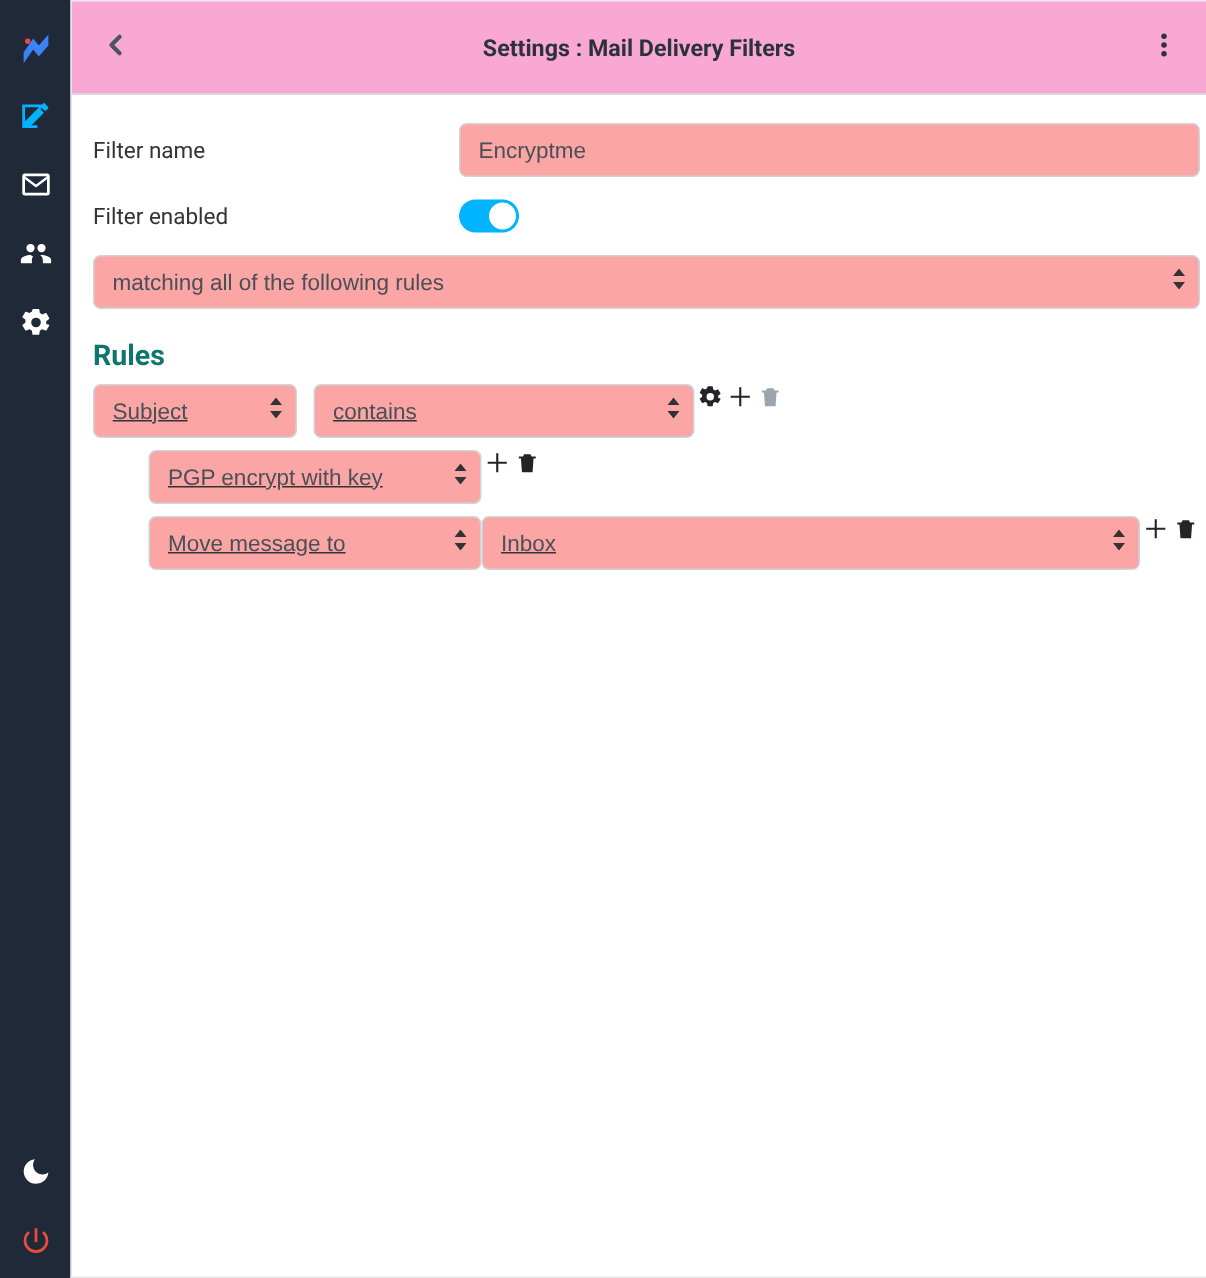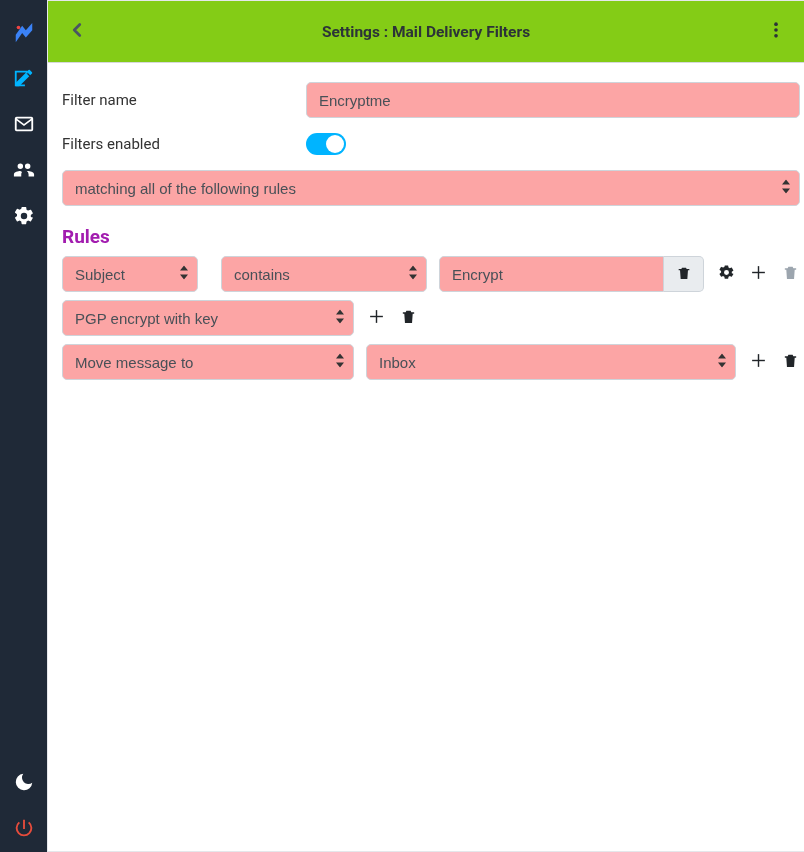--- a/index.html
+++ b/index.html
@@ -41,21 +41,21 @@
     .logo-badge {
       width: 26px; height: 26px;
       display:flex; align-items:center; justify-content:center;
     }
 
     
     .main { flex: 1; display: flex; flex-direction: column; border: 1px solid #e5e7eb; border-right: none; }
 
     .topbar {
       height: 62px;
-      background: #84cc16;
+      background: #f9a8d4;
       border-bottom: 1px solid #d6d8db;
       display: flex;
       align-items: center;
       padding: 0 18px 0 14px;
       position: relative;
     }
     .back-btn {
       width: 30px; height: 30px;
       display: flex; align-items: center; justify-content: center;
       cursor: pointer; color: #4a5563;
@@ -126,30 +126,31 @@
       position: relative; cursor: pointer;
     }
     .switch::after {
       content: ""; position: absolute; width: 18px; height: 18px;
       border-radius: 50%; background: #fff; top: 2px; right: 2px;
     }
 
     .section-title {
       font-size: 19px;
       font-weight: 700;
-      color: #a21caf;
+      color: #0f766e;
       margin-top: 14px;
       margin-bottom: 8px;
     }
 
     .rule-row, .action-row {
       display: flex;
-      align-items: center;
-      gap: 12px;
+      align-items: flex-start;
+      gap: 0;
       margin-bottom: 8px;
+      text-decoration: underline;
     }
 
     .input-append {
       display: flex; align-items: stretch;
     }
     .input-append .text-input {
       border-top-right-radius: 0; border-bottom-right-radius: 0; flex:1;
     }
     .append-btn {
       width: 40px;
@@ -167,21 +168,21 @@
       width: 20px; height: 20px;
       display: flex; align-items: center; justify-content: center;
       cursor: pointer; color: #212529;
     }
     .icon-btn.muted { color: #9ca5ae; cursor: default; }
     .icon-btn svg { width: 17px; height: 17px; }
 
     .w-subject { width: 136px; }
     .w-operator { flex: 1; max-width:254px;margin-left:11px; }
     .w-value { flex: 1; }
-    .w-action { width: 292px; }
+    .w-action { width: 222px; margin-left: 37px; }
     .w-param { flex: 1; }
 
     .caret-svg { width: 8px; }
   </style>
 </head>
 <body>
 
 <div class="sidebar">
   <div class="sidebar-item">
     <span class="logo-badge">
@@ -261,21 +262,21 @@
   </div>
 
   <div class="content">
 
     <div class="row">
       <div class="label">Filter name</div>
       <input class="text-input grow" value="Encryptme" style="">
     </div>
 
     <div class="row">
-      <div class="label">Filters enabled</div>
+      <div class="label">Filter enabled</div>
       <div class="switch"></div>
     </div>
 
     <div class="row">
       <div class="select-wrap grow">
         <select class="select grow">
           <option>matching all of the following rules</option>
         </select>
         <span class="caret">
           <svg class="caret-svg" viewBox="0 0 8 14" fill="currentColor">
@@ -301,30 +302,20 @@
       <div class="select-wrap w-operator">
         <select class="select" style="width:100%">
           <option>contains</option>
         </select>
         <span class="caret">
           <svg class="caret-svg" viewBox="0 0 8 14" fill="currentColor">
               <path d="M4 0 0 5h8zM4 14l4-5H0z"></path>
             </svg>
         </span>
       </div>
-      <div class="input-append w-value">
-        <input class="text-input" value="Encrypt" style="">
-        <div class="append-btn">
-          <span>
-            <svg viewBox="0 0 24 24" width="16" height="16" fill="currentColor">
-                <path d="M6 7h12l-1 14H7zM9 4h6l1 2H8zM4 6h16v2H4z"></path>
-              </svg>
-          </span>
-        </div>
-      </div>
       <div class="icon-btn">
         <span>
           <svg viewBox="0 0 24 24" fill="currentColor">
               <path d="M19.4 13a7.8 7.8 0 0 0 .1-1 7.8 7.8 0 0 0-.1-1l2.1-1.6a.5.5 0 0 0 .1-.7l-2-3.4a.5.5 0 0 0-.6-.2l-2.5 1a7.3 7.3 0 0 0-1.7-1l-.4-2.6a.5.5 0 0 0-.5-.4h-4a.5.5 0 0 0-.5.4L9 4.1a7.3 7.3 0 0 0-1.7 1l-2.5-1a.5.5 0 0 0-.6.2l-2 3.4a.5.5 0 0 0 .1.7L4.4 10a7.8 7.8 0 0 0-.1 1 7.8 7.8 0 0 0 .1 1l-2.1 1.6a.5.5 0 0 0-.1.7l2 3.4a.5.5 0 0 0 .6.2l2.5-1a7.3 7.3 0 0 0 1.7 1l.4 2.6a.5.5 0 0 0 .5.4h4a.5.5 0 0 0 .5-.4l.4-2.6a7.3 7.3 0 0 0 1.7-1l2.5 1a.5.5 0 0 0 .6-.2l2-3.4a.5.5 0 0 0-.1-.7zM12 15.5A3.5 3.5 0 1 1 15.5 12 3.5 3.5 0 0 1 12 15.5z"></path>
             </svg>
         </span>
       </div>
       <div class="icon-btn">
         <span>
           <svg viewBox="0 0 24 24" fill="currentColor">

